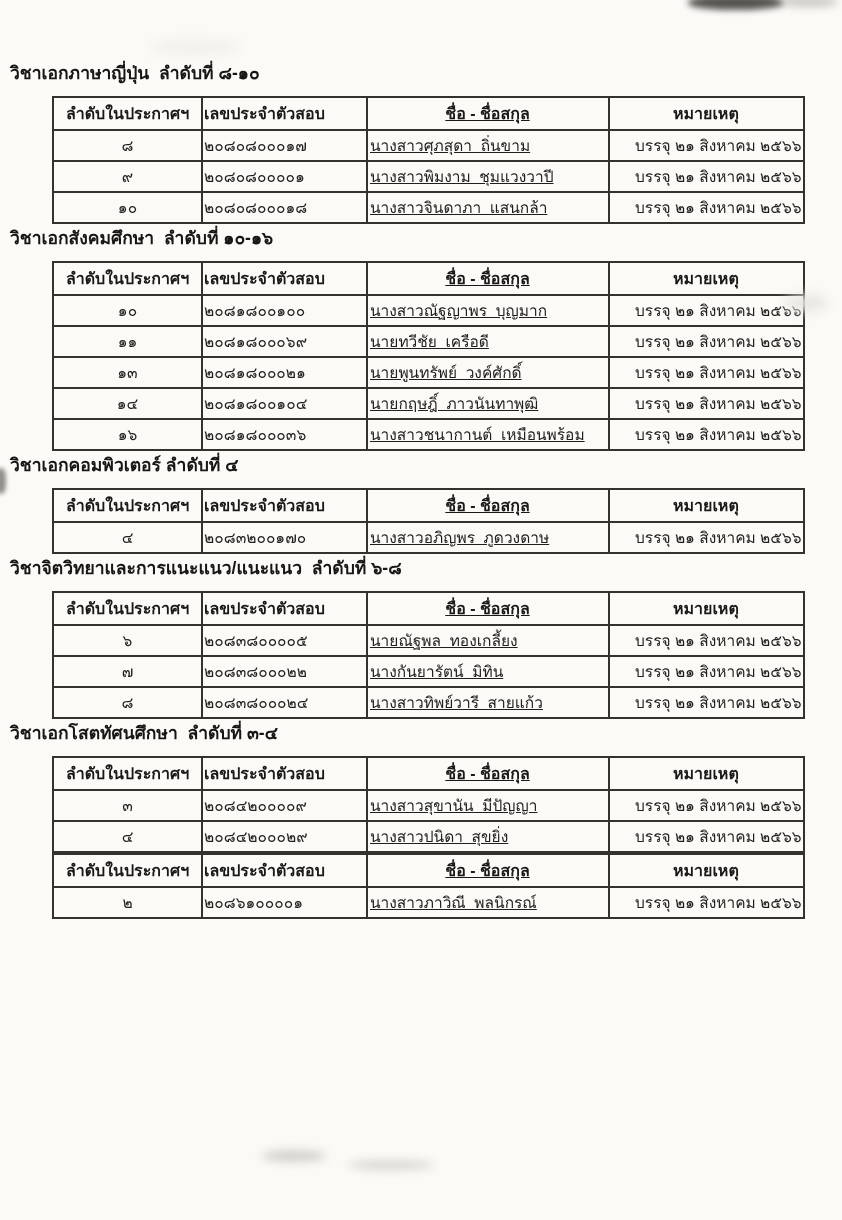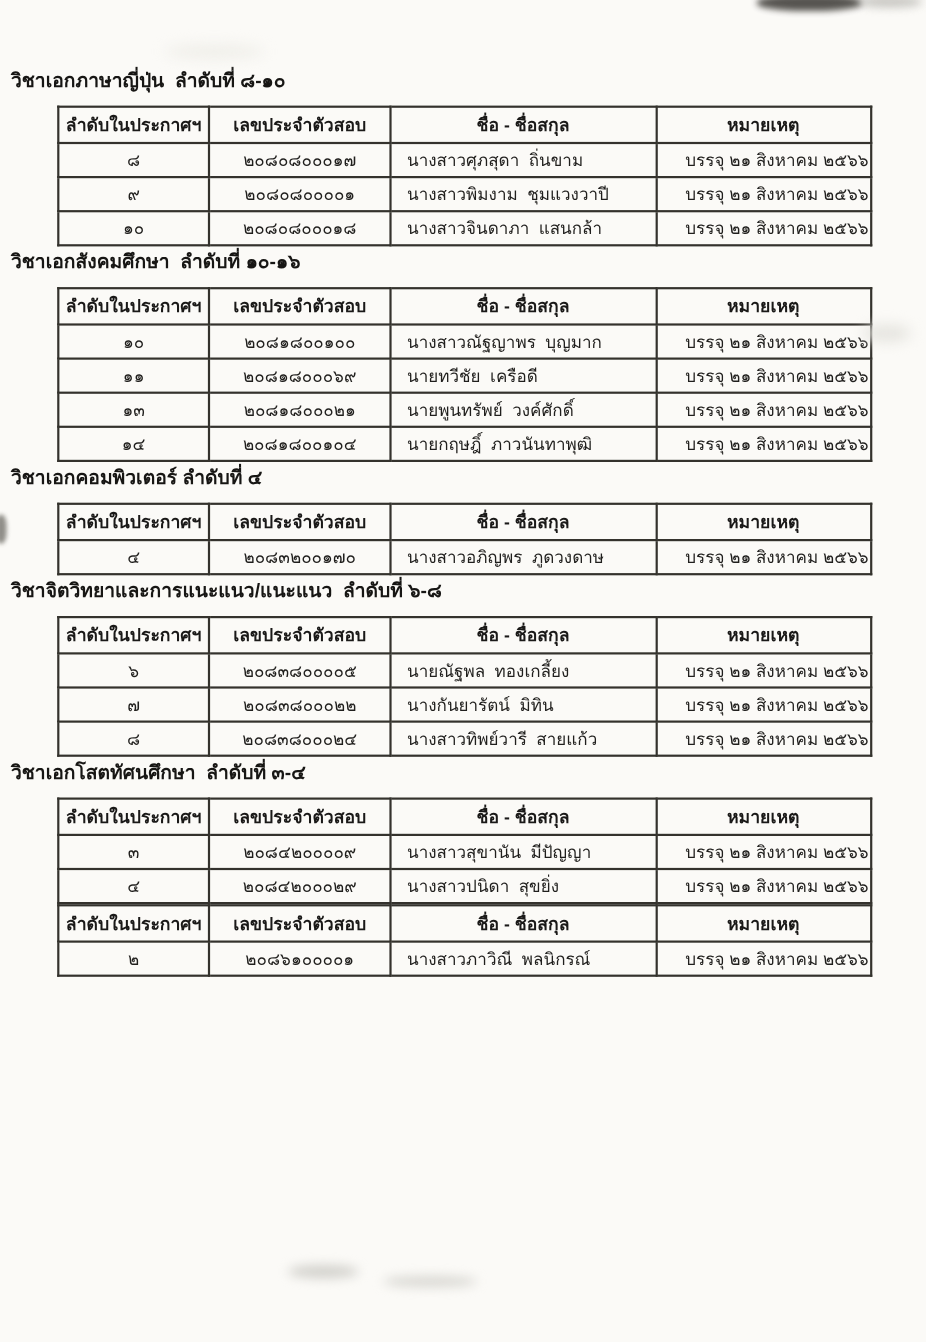--- a/index.html
+++ b/index.html
@@ -53,25 +53,25 @@
     text-align:center;
     vertical-align:middle;
     color:#1a1918;
   }
   td{
     height:31px;
     font-size:15.5px;
     vertical-align:middle;
     color:#201f1d;
   }
-  .col0{width:137px;text-align:center;}
-  .col1{width:165px;text-align:center;}
-  .col2{width:242px;}
+  .col0{width:149px;text-align:center;}
+  .col1{width:165px;text-align:left;}
+  .col2{width:242px;text-decoration:underline;}
   .col3{width:161px;}
-  td.col2{text-align:left;padding-left:14px;}
+  td.col2{text-align:left;padding-left:2px;}
   td.col3{text-align:left;padding-left:25px;}
   th.col2,th.col3{text-align:center;padding-left:0;}
 </style>
 </head>
 <body>
 
 <div class="doc">
   <div class="artifact smudge-topright"></div>
   <div class="artifact smudge-topright2"></div>
   <div class="artifact smudge-left"></div>
@@ -144,20 +144,26 @@
               <td class="col1">๒๐๘๑๘๐๐๐๒๑</td>
               <td class="col2">นายพูนทรัพย์  วงค์ศักดิ์</td>
               <td class="col3">บรรจุ ๒๑ สิงหาคม ๒๕๖๖</td>
             </tr>
             <tr>
               <td class="col0">๑๔</td>
               <td class="col1">๒๐๘๑๘๐๐๑๐๔</td>
               <td class="col2">นายกฤษฎิ์  ภาวนันทาพุฒิ</td>
               <td class="col3">บรรจุ ๒๑ สิงหาคม ๒๕๖๖</td>
             </tr>
+            <tr>
+              <td class="col0">๑๖</td>
+              <td class="col1">๒๐๘๑๘๐๐๐๓๖</td>
+              <td class="col2">นางสาวชนากานต์  เหมือนพร้อม</td>
+              <td class="col3">บรรจุ ๒๑ สิงหาคม ๒๕๖๖</td>
+            </tr>
           </tbody>
     </table>
   </div>
 
   <div class="section">
     <p class="sec-title">วิชาเอกคอมพิวเตอร์ ลำดับที่ ๔</p>
     <table>
       <thead>
         <tr>
               <th class="col0">ลำดับในประกาศฯ</th>

